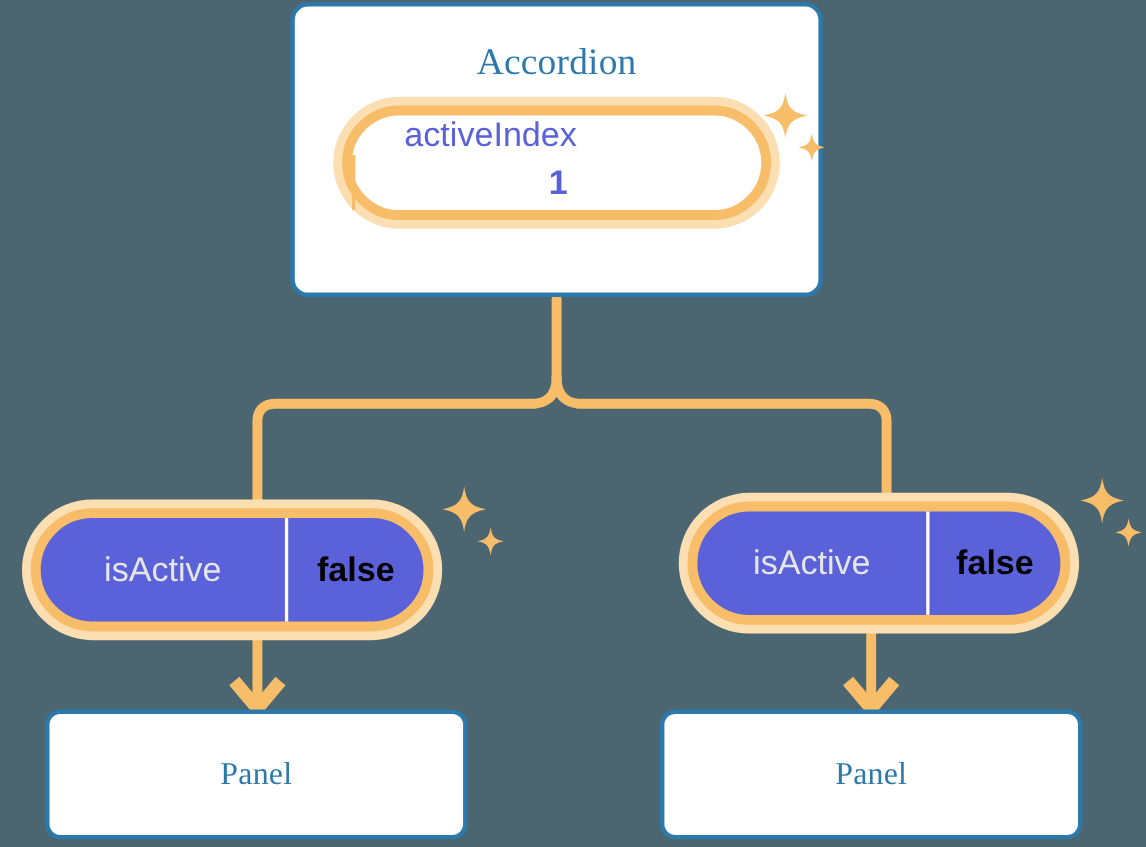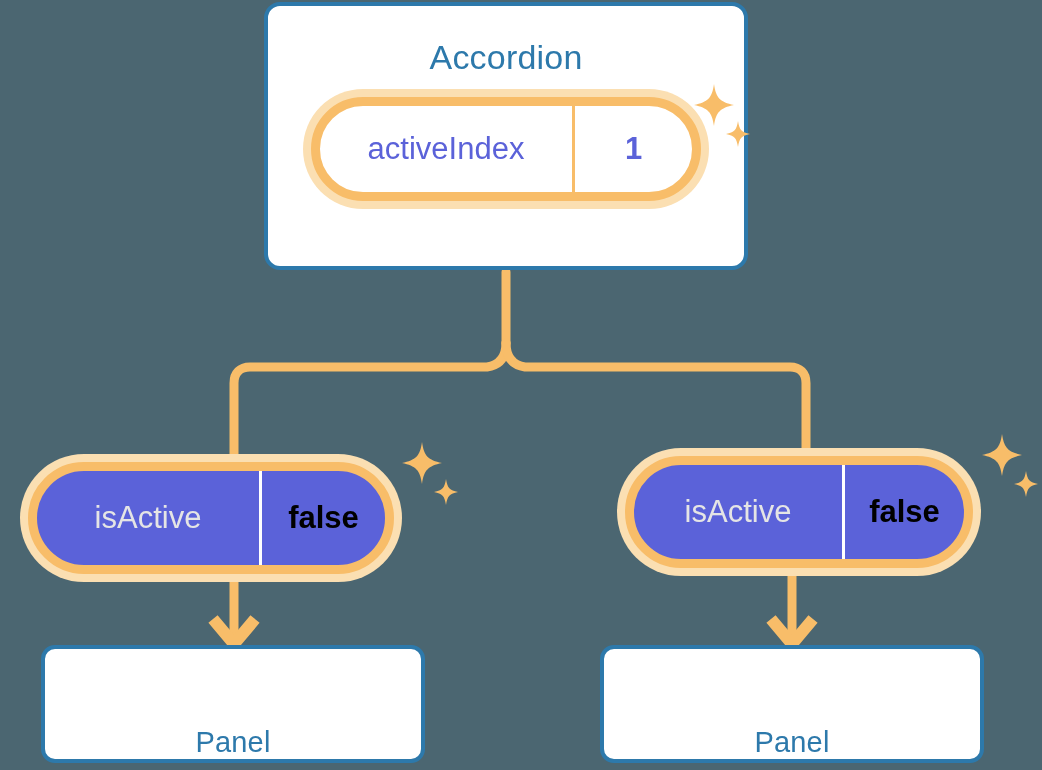--- a/index.html
+++ b/index.html
@@ -38,39 +38,40 @@
     border-radius: 14px;
     box-sizing: border-box;
     z-index: 3;
   }
   .card-title {
     color: #2d79ab;
     font-size: 34px;
     font-weight: 400;
     text-align: center;
     letter-spacing: 0.2px;
+    font-family: Liberation Serif, serif;
   }
 
   #accordion-card {
     left: 264px;
     top: 2px;
     width: 484px;
     height: 268px;
     border-radius: 16px;
     padding-top: 32px;
     display: flex;
     flex-direction: column;
     align-items: center;
   }
 
   .panel-card {
     width: 384px;
     height: 118px;
     display: flex;
-    align-items: flex-end;
+    align-items: center;
     justify-content: center;
   }
   .panel-card .card-title { font-size: 29px; }
   #panel-card-left  { left: 41px;  top: 645px; }
   #panel-card-right { left: 600px; top: 645px; }
 
   
   .pill {
     position: absolute;
     box-sizing: border-box;
@@ -87,20 +88,21 @@
     align-items: center;
     justify-content: center;
     box-sizing: border-box;
   }
   .pill .cell-key { flex: 0 0 auto; }
   .pill .cell-val { flex: 1 1 auto; font-weight: bold; }
 
   
   .pill-light {
     background: #ffffff;
+    flex-direction: column;
   }
   .pill-light .cell-key {
     color: #5b62d9;
     font-size: 31px;
     font-weight: 400;
   }
   .pill-light .cell-val {
     color: #5b62d9;
     font-size: 31px;
     border-left: 3px solid #f8bd69;

